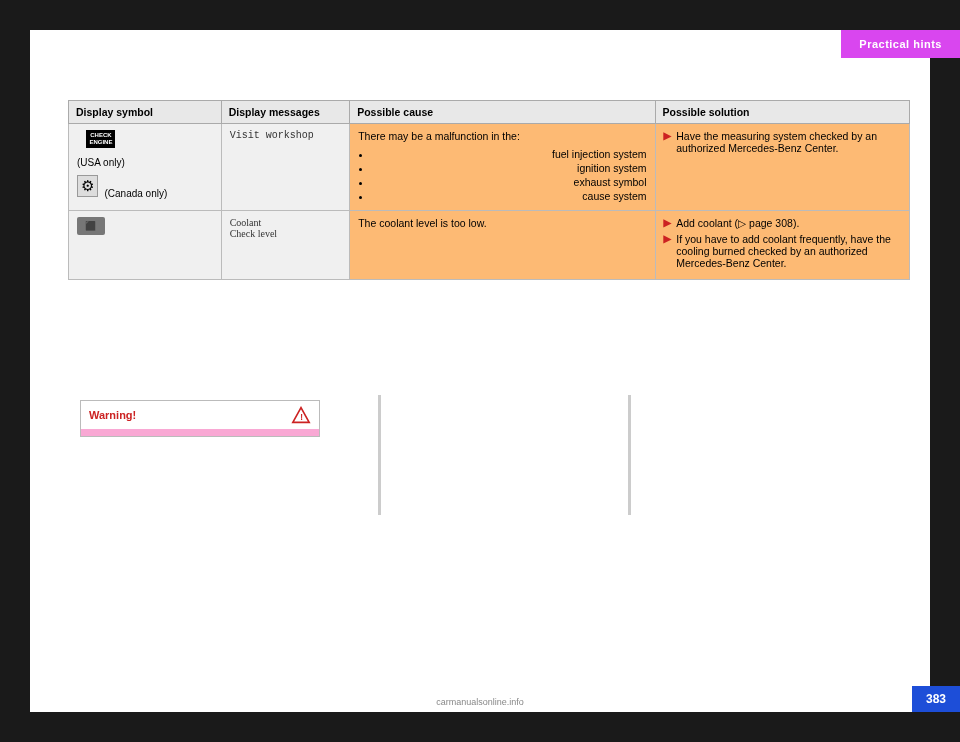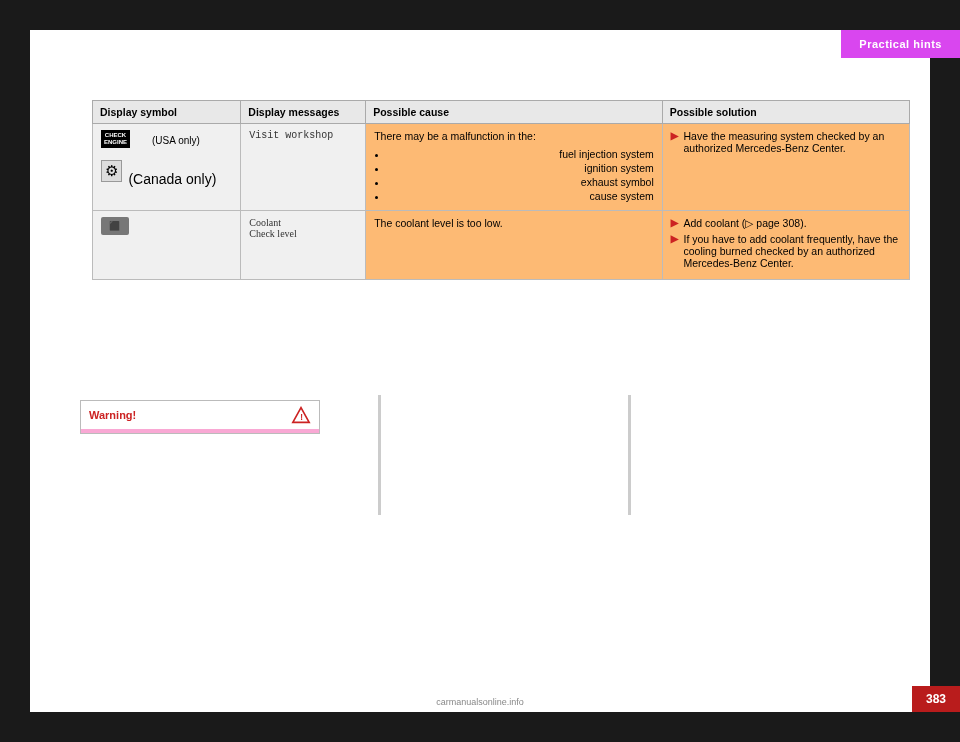--- a/index.html
+++ b/index.html
@@ -32,21 +32,21 @@
       font-size: 11px;
       font-weight: bold;
       padding: 8px 18px;
       letter-spacing: 0.5px;
     }
 
     
     .content-area {
       position: absolute;
       top: 100px;
-      left: 92px;
+      left: 68px;
       right: 50px;
     }
 
     
     .main-table {
       width: 100%;
       border-collapse: collapse;
       border: 1px solid #999;
       font-size: 10.5px;
     }
@@ -133,21 +133,21 @@
       border: 1px solid #bbb;
       background: #ffffff;
       font-size: 10px;
     }
 
     .warning-header {
       display: flex;
       justify-content: space-between;
       align-items: center;
       padding: 5px 8px;
-      border-bottom: 4px solid #f9a8d4;
+      border-bottom: 7px solid #f9a8d4;
     }
 
     .warning-title {
       color: #cc2222;
       font-weight: bold;
       font-size: 11px;
     }
 
     .warning-triangle {
       width: 20px;
@@ -177,21 +177,21 @@
       width: 3px;
       height: 120px;
       background: #ccc;
     }
 
     
     .page-number-box {
       position: absolute;
       bottom: 30px;
       right: 0;
-      background: #b91c1c;
+      background: #1d4ed8;
       color: #ffffff;
       font-size: 12px;
       font-weight: bold;
       padding: 6px 14px;
       min-width: 48px;
       text-align: center;
     }
 
     
     .footer-url {
@@ -220,30 +220,30 @@
         <th>Display messages</th>
         <th>Possible cause</th>
         <th>Possible solution</th>
       </tr>
     </thead>
     <tbody>
 
       <tr>
         <td style="width:120px;">
           <div style="display:flex;flex-direction:column;align-items:flex-start;gap:4px;">
-            <div style="display:flex;align-items:center;gap:22px;">
+            <div style="display:flex;align-items:center;gap:6px;flex-direction:column;">
               <div class="check-engine-box">
                 <span class="check">CHECK</span>
                 <span class="engine">ENGINE</span>
               </div>
               <span style="font-size:10px;">(USA only)</span>
             </div>
             <div style="display:flex;align-items:center;gap:6px;">
               <span style="font-size:15px;display:inline-block;background:#ddd;border:1px solid #999;padding:1px 3px;">⚙</span>
-              <span style="font-size:14px;margin-top:16px;">(Canada only)</span>
+              <span style="font-size:10px;margin-top:16px;">(Canada only)</span>
             </div>
           </div>
         </td>
         <td class="display-messages-cell" style="width:100px;">
           Visit workshop
         </td>
         <td style="width:240px;" class="white-bg">
           <span>There may be a malfunction in the:</span>
           <ul class="bullet-list">
             <li>fuel injection system</li>

